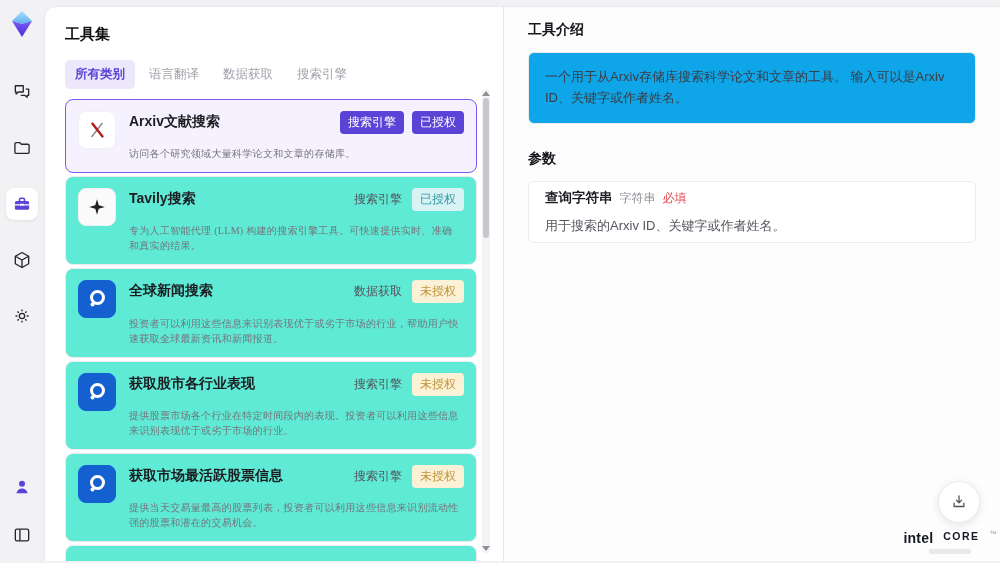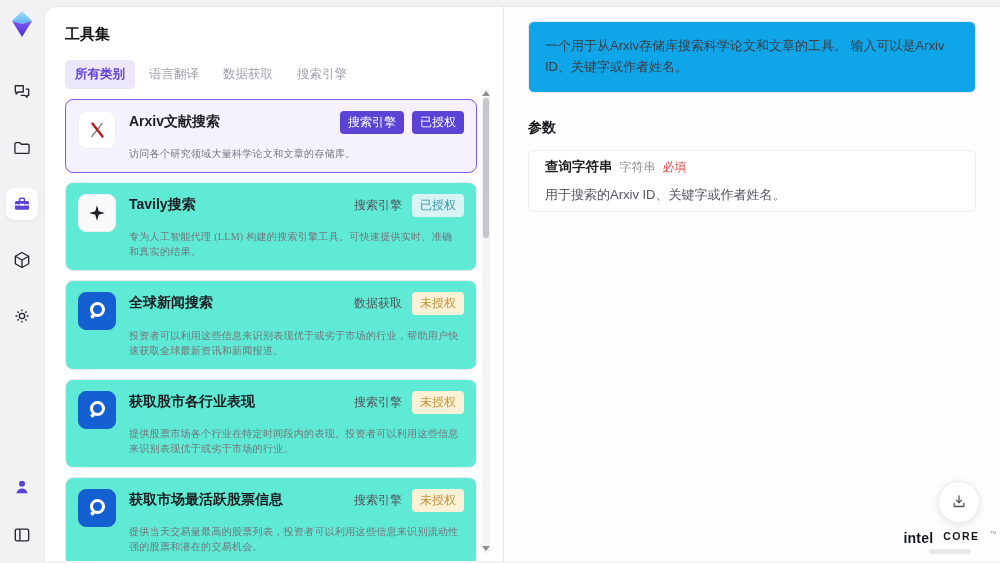--- a/index.html
+++ b/index.html
@@ -22,21 +22,21 @@
   
   .main { flex:1; display:flex; margin-top:6px; background:#ffffff; border-top-left-radius:12px; overflow:hidden; border-top:1px solid #e9e9ed; border-left:1px solid #e9e9ed; }
 
   
   .left-panel { width:458px; flex:none; padding:14px 26px 0 20px; position:relative; }
   .panel-title { font-size:15px; font-weight:bold; margin:4px 0 16px; color:#111114; }
   .tabs { display:flex; gap:4px; margin-bottom:10px; }
   .tab { padding:6px 10px; font-size:12.5px; color:#a1a1aa; border-radius:5px; cursor:pointer; white-space:nowrap; }
   .tab.active { background:#ece7fb; color:#5b43d8; font-weight:bold; }
 
-  .tool-list { display:flex; flex-direction:column; gap:9px; height:462px; overflow:hidden; }
+  .tool-list { display:flex; flex-direction:column; gap:3px; height:462px; overflow:hidden; }
   .card { position:relative; display:flex; gap:13px; padding:11px 12px; border:1px solid #ececf0; border-radius:8px; background:#5eead4; cursor:pointer; flex:none; }
   .card--selected { background:#f6f1fe; border-color:#7a5af5; }
   .tile { width:38px; height:38px; flex:none; border-radius:8px; display:flex; align-items:center; justify-content:center; background:#fafafb; border:1px solid #f0f0f2; }
   .tile--white { background:#ffffff; }
   .tile--blue { background:#1460d1; border-color:#1460d1; }
   .card-body { flex:1; min-width:0; padding-top:1px; }
   .card-title { font-size:14px; font-weight:bold; color:#1c1c21; line-height:1.3; }
   .card-desc { font-size:10px; color:#74747c; margin-top:16px; line-height:1.5; letter-spacing:.3px; max-width:332px;font-family:Liberation Serif, serif; }
   .badges { position:absolute; top:11px; right:12px; display:flex; gap:8px; align-items:center; }
   .badge { font-size:12px; padding:3px 8px; border-radius:4px; white-space:nowrap; }
@@ -251,20 +251,21 @@
 
       <div class="scrollbar">
         <div class="scroll-arrow up"></div>
         <div class="scroll-thumb"></div>
         <div class="scroll-arrow down"></div>
       </div>
     </div>
 
     <div class="right-panel">
 
+      <div class="section-heading">工具介绍</div>
       <div class="info-box">一个用于从Arxiv存储库搜索科学论文和文章的工具。 输入可以是Arxiv ID、关键字或作者姓名。</div>
 
       <div class="section-heading">参数</div>
       <div class="param-box">
         <div>
           <span class="param-name">查询字符串</span><span class="param-type">字符串</span><span class="param-req">必填</span>
         </div>
         <div class="param-desc">用于搜索的Arxiv ID、关键字或作者姓名。</div>
       </div>
 

